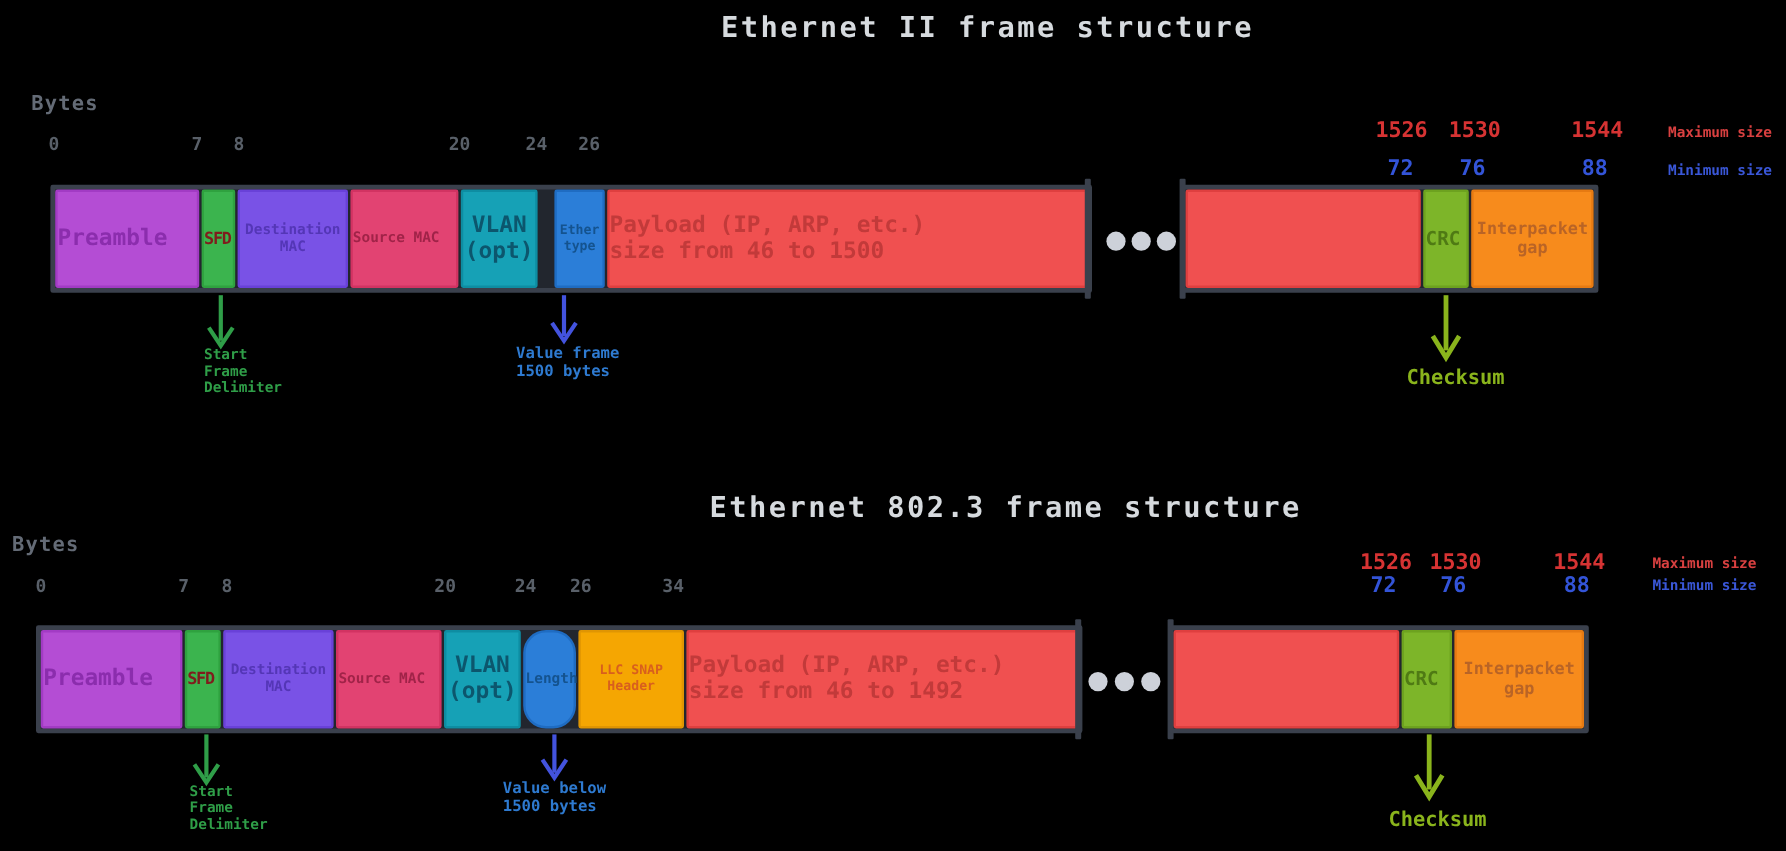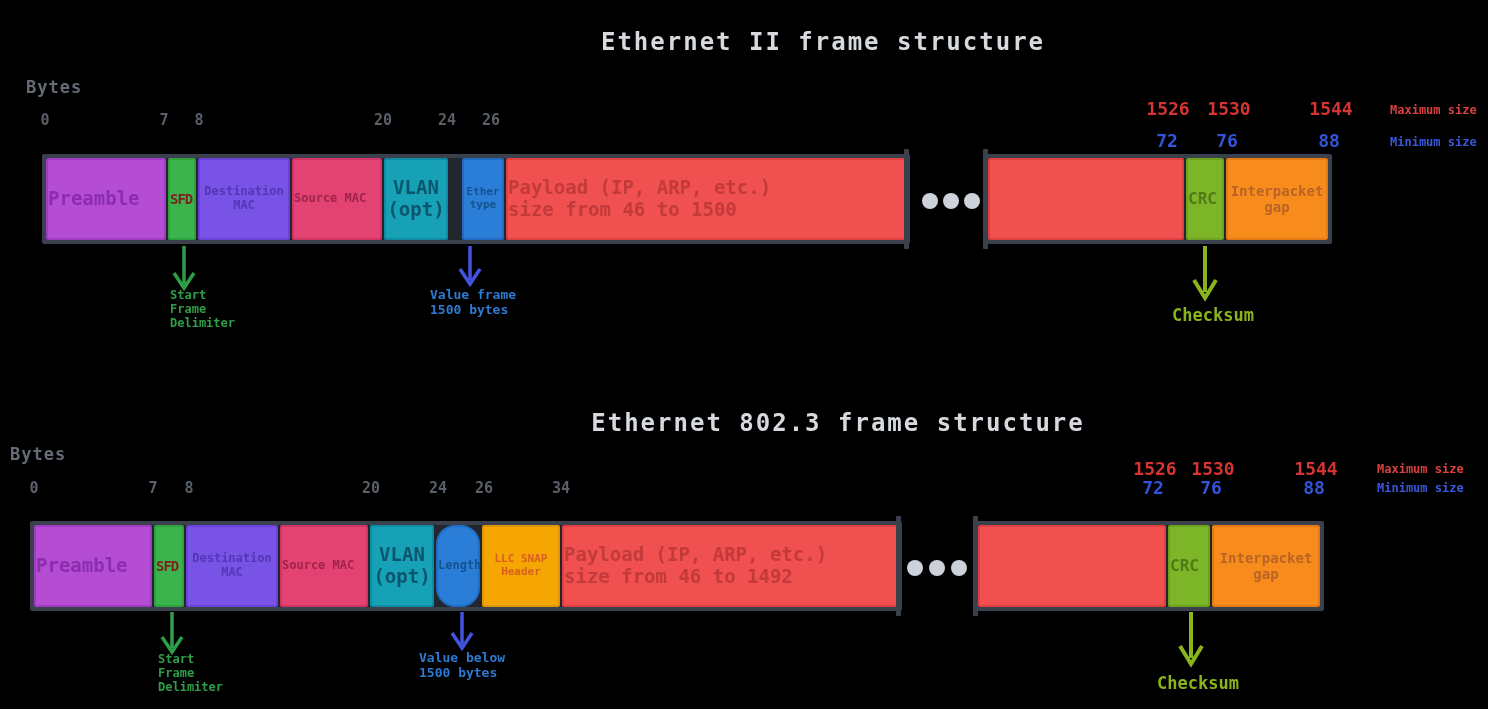--- a/index.html
+++ b/index.html
@@ -32,21 +32,21 @@
   .ann-green{color:#2f9e48;}
   .ann-blue{color:#2e7ad0;font-size:13px;line-height:15px;}
   .ann-checksum{color:#8ab41c;font-size:17px;}
   .ann span{display:block;}
   svg.arrow{position:absolute;overflow:visible;}
 </style>
 </head>
 <body>
 
 <div class="abs" style="left:0;top:0;width:1488px;height:380px;">
-  <div class="abs title" style="left:823px;top:28px;">Ethernet II frame structure</div>
+  <div class="abs title" style="left:823px;top:9px;">Ethernet II frame structure</div>
   <div class="abs bytes" style="left:26px;top:77px;">Bytes</div>
 
   <div class="abs mark" style="left:45px;top:111px;">0</div>
   <div class="abs mark" style="left:164px;top:111px;">7</div>
   <div class="abs mark" style="left:199px;top:111px;">8</div>
   <div class="abs mark" style="left:383px;top:111px;">20</div>
   <div class="abs mark" style="left:447px;top:111px;">24</div>
   <div class="abs mark" style="left:491px;top:111px;">26</div>
 
   <div class="abs maxmark" style="left:1168px;top:98px;">1526</div>
@@ -160,21 +160,21 @@
       </div>
     <div class="box f-src" style="width:88px;">
         <span>Source MAC</span>
       </div>
     <div class="box f-vlan" style="width:64px;">
         <span>VLAN (opt)</span>
       </div>
     <div class="box f-length" style="width:44px;">
         <span>Length</span>
       </div>
-    <div class="box f-llc" style="width:78px;">
+    <div class="box f-llc" style="width:88px;">
         <span>LLC SNAP Header</span>
       </div>
     <div class="box f-payload">
       <span>Payload (IP, ARP, etc.)</span>
       <span>size from 46 to 1492</span>
     </div>
   </div>
 
   <div class="cap" style="left:896px;top:136px;"></div>
   <div class="dot" style="left:907px;top:180px;"></div>

